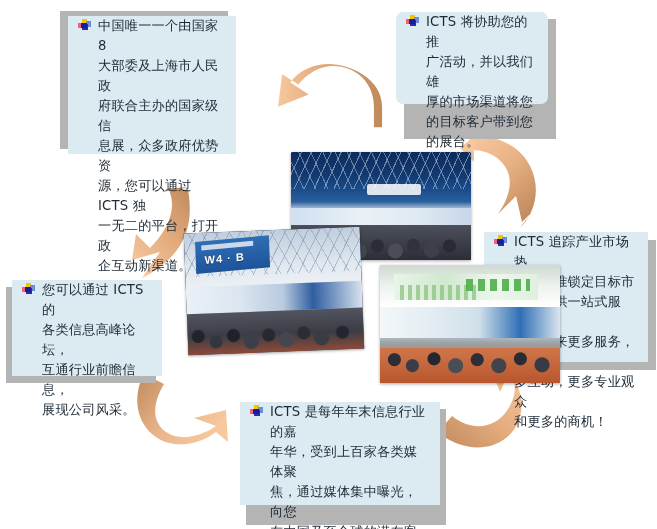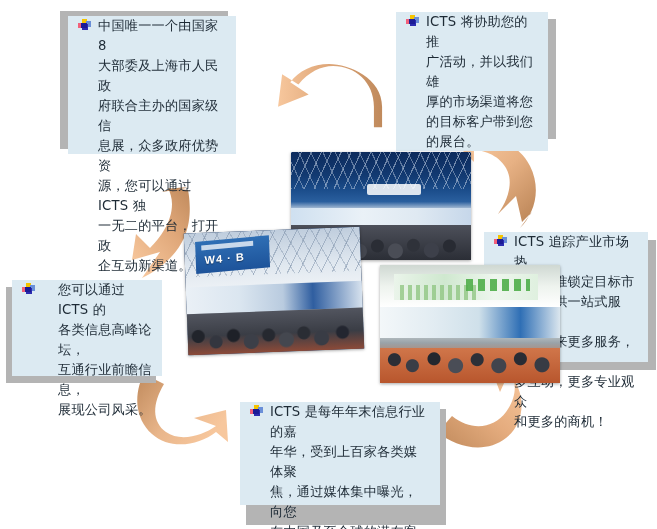--- a/index.html
+++ b/index.html
@@ -39,24 +39,24 @@
     color:#1d2a35;
     font-size:13.2px;
     line-height:20px;
     letter-spacing:0.2px;
     white-space:pre-line;
     font-family:"DejaVu Sans","Liberation Sans",sans-serif;
   }
 
   
   #box-gov   {left:68px; top:16px;  width:168px; height:138px;}
-  #box-promo {left:396px;top:12px;  width:152px; height:139px;}
+  #box-promo {left:396px;top:12px;  width:152px; height:92px;border-radius:7px;}
   #box-track {left:484px;top:232px; width:164px; height:130px;}
   #box-media {left:240px;top:402px; width:200px; height:103px;}
-  #box-forum {left:12px; top:280px; width:150px; height:96px;gap:16px;}
+  #box-forum {left:12px; top:280px; width:150px; height:96px;}
 
   
   .shadowplate{position:absolute;background:#b4b4b4;z-index:5;}
 
   
   .photo{
     position:absolute;
     overflow:hidden;
     background:#24406b;
     box-shadow:0 1px 3px rgba(0,0,0,0.35);

